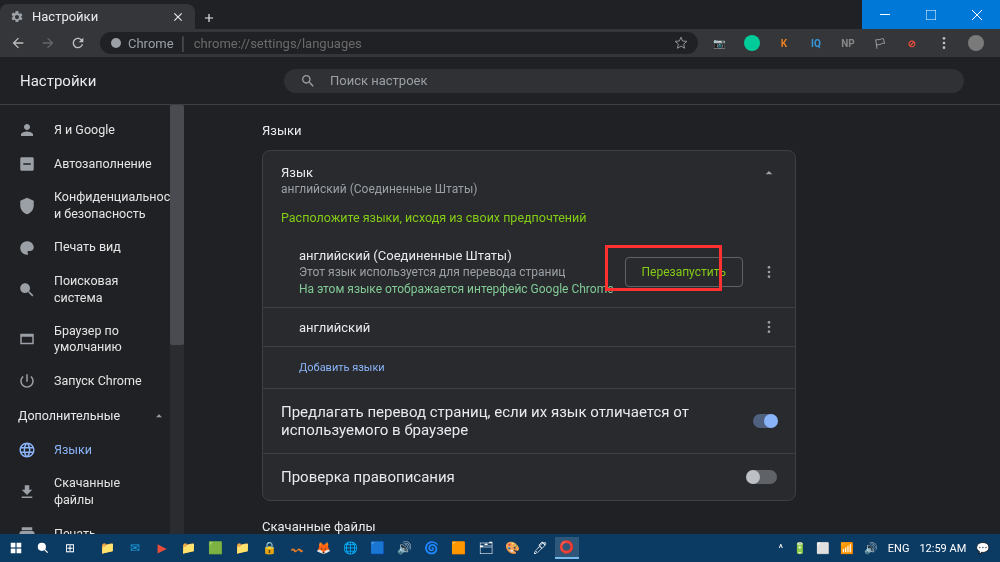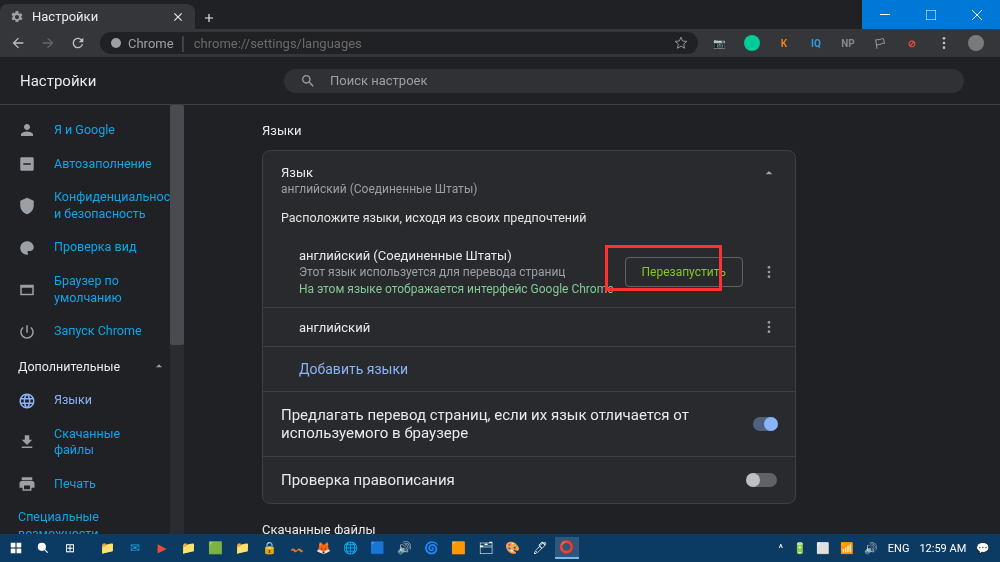--- a/index.html
+++ b/index.html
@@ -23,44 +23,44 @@
 .ext{width:16px;height:16px;display:flex;align-items:center;justify-content:center;font-size:10px;font-weight:bold;border-radius:2px}
 .avatar{width:16px;height:16px;border-radius:50%;background:#7a7a7a}
 .header{height:48px;display:flex;align-items:center;padding:0 20px;gap:20px;border-bottom:1px solid #3c4043}
 .header-title{font-size:15px;color:#e8eaed;flex:0 0 244px}
 .search{flex:1;max-width:680px;height:19px;background:#303134;border-radius:30px;display:flex;align-items:center;padding:12px 16px;color:#9aa0a6;gap:14px}
 .search svg{width:16px;height:16px;fill:#9aa0a6}
 .main{display:flex;height:457px}
 .sidebar{width:184px;overflow:hidden;position:relative}
 .vscroll{position:absolute;right:0;top:0;width:14px;height:100%;background:#2b2c30}
 .vthumb{position:absolute;right:0;top:0;width:14px;height:240px;background:#4a4b50;border-radius:2px}
-.nav-item{display:flex;align-items:center;padding:8px 18px;color:#0ea5e9;font-size:12.5px;gap:18px;cursor:pointer;border-radius:0 18px 18px 0;margin-right:18px;line-height:1.35}
+.nav-item{display:flex;align-items:center;padding:8px 18px;color:#e5e5e5;font-size:12.5px;gap:18px;cursor:pointer;border-radius:0 18px 18px 0;margin-right:18px;line-height:1.35}
 .nav-item.active{color:#8ab4f8}
 .nav-item svg{width:18px;height:18px;fill:#9aa0a6;flex-shrink:0}
 .nav-item.active svg{fill:#8ab4f8}
 .nav-group{padding:10px 18px;display:flex;align-items:center;justify-content:space-between;color:#e8eaed;font-size:12.5px;cursor:pointer}
 .nav-group svg{width:14px;height:14px;fill:#9aa0a6}
 .content{flex:1;overflow:hidden;padding:0 0 0 12px}
 .section-title{font-size:13px;color:#e8eaed;padding:18px 0 12px 66px}
 .card{width:534px;margin-left:66px;background:#292a2d;border-radius:8px;border:1px solid #3c4043}
 .card-header{padding:14px 18px;display:flex;align-items:flex-start;justify-content:space-between;cursor:pointer}
 .card-header .sub{color:#9aa0a6;font-size:12px;margin-top:2px}
 .chev{width:16px;height:16px;fill:#9aa0a6}
-.card-desc{padding:0 18px 12px;font-size:12.5px;color:#e5e5e5}
+.card-desc{padding:0 18px 12px;font-size:12.5px;color:#84cc16}
 .lang-row{padding:11px 18px 11px 36px;display:flex;align-items:center;border-top:1px solid #3c4043}
 .lang-row.first{border-top:none}
 .lang-info{flex:1}
 .lang-name{font-size:13px;color:#e8eaed}
 .lang-sub{font-size:12px;color:#9aa0a6;margin-top:2px}
 .lang-note{font-size:12px;color:#81c995;margin-top:3px}
 .btn-outline{border:1px solid #5f6368;color:#84cc16;background:transparent;padding:7px 16px;border-radius:4px;font-size:12px;cursor:pointer;margin-right:10px}
 .highlight{position:absolute;border:3px solid #ff3030;width:117px;height:46px;margin-left:-20px;margin-top:-12px;pointer-events:none}
 .hl-wrap{position:relative}
 .dots{width:16px;height:16px;fill:#9aa0a6;cursor:pointer;margin-left:8px}
-.add-lang{padding:14px 18px 14px 36px;color:#8ab4f8;font-size:14px;cursor:pointer;border-top:1px solid #3c4043}
+.add-lang{padding:14px 18px 14px 36px;color:#8ab4f8;font-size:11px;cursor:pointer;border-top:1px solid #3c4043}
 .toggle-row{padding:14px 18px;display:flex;align-items:center;justify-content:space-between;border-top:1px solid #3c4043;font-size:15px}
 .toggle{width:30px;height:14px;border-radius:10px;position:relative}
 .toggle.on{background:#8ab4f866}
 .toggle.on::after{content:"";position:absolute;width:14px;height:14px;background:#8ab4f8;border-radius:50%;right:-1px;top:0}
 .toggle.off{background:#5f6368}
 .toggle.off::after{content:"";position:absolute;width:14px;height:14px;background:#bdc1c6;border-radius:50%;left:-1px;top:0}
 .taskbar{position:absolute;bottom:0;left:0;right:0;height:28px;background:#0b3a63;display:flex;align-items:center;padding:0 4px;gap:3px}
 .tbicon{width:24px;height:22px;display:flex;align-items:center;justify-content:center;font-size:12px;color:#fff}
 .tbicon svg{width:14px;height:14px;fill:#fff}
 .tray{margin-left:auto;display:flex;align-items:center;gap:10px;color:#fff;font-size:11px;padding-right:6px}
@@ -174,21 +174,27 @@
     <div class="nav-item">
         <svg viewBox="0 0 24 24">
           <path d="M12 1L3 5v6c0 5.6 3.8 10.7 9 12 5.2-1.3 9-6.4 9-12V5l-9-4z"></path>
         </svg>
         <span>Конфиденциальность и безопасность</span>
       </div>
     <div class="nav-item">
         <svg viewBox="0 0 24 24">
           <path d="M12 3c-5 0-9 4-9 9s4 9 9 9c.8 0 1.5-.7 1.5-1.5 0-.4-.1-.7-.4-1-.2-.3-.4-.6-.4-1 0-.8.7-1.5 1.5-1.5H16c2.8 0 5-2.2 5-5 0-4.4-4-8-9-8z"></path>
         </svg>
-        <span>Проверка вид</span>
+        <span>Печать вид</span>
+      </div>
+    <div class="nav-item">
+        <svg viewBox="0 0 24 24">
+          <path d="M15.5 14h-.8l-.3-.3c1-1.1 1.6-2.6 1.6-4.2C16 5.9 13.1 3 9.5 3S3 5.9 3 9.5 5.9 16 9.5 16c1.6 0 3.1-.6 4.2-1.6l.3.3v.8l5 5 1.5-1.5-5-5z"></path>
+        </svg>
+        <span>Поисковая система</span>
       </div>
     <div class="nav-item">
         <svg viewBox="0 0 24 24">
           <path d="M4 6h16v12H4z" fill="none" stroke="#9aa0a6" stroke-width="2"></path>
           <rect x="4" y="6" width="16" height="3"></rect>
         </svg>
         <span>Браузер по умолчанию</span>
       </div>
     <div class="nav-item">
         <svg viewBox="0 0 24 24">

